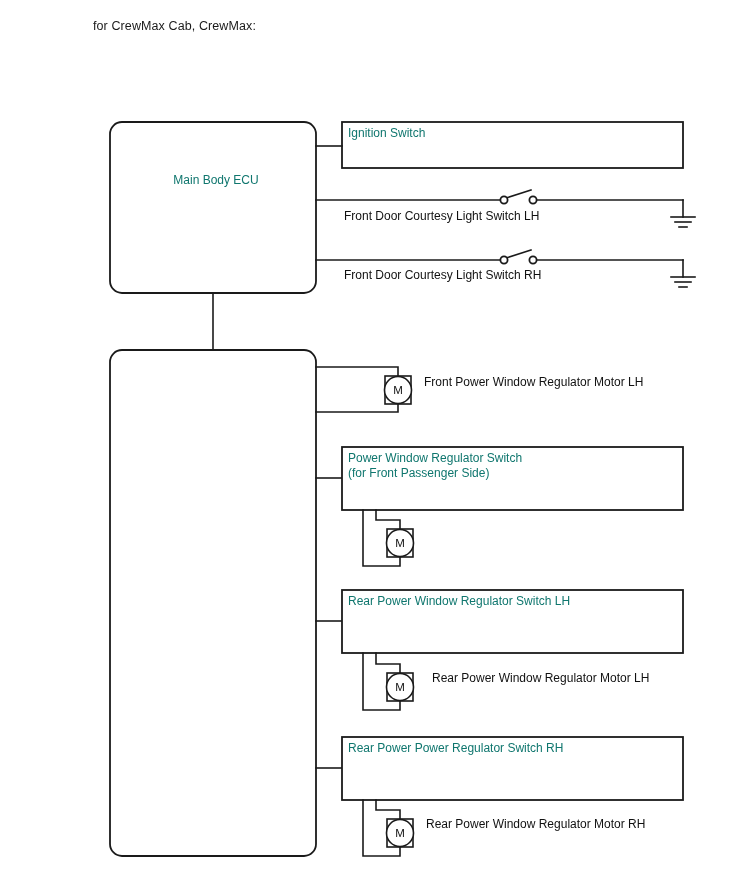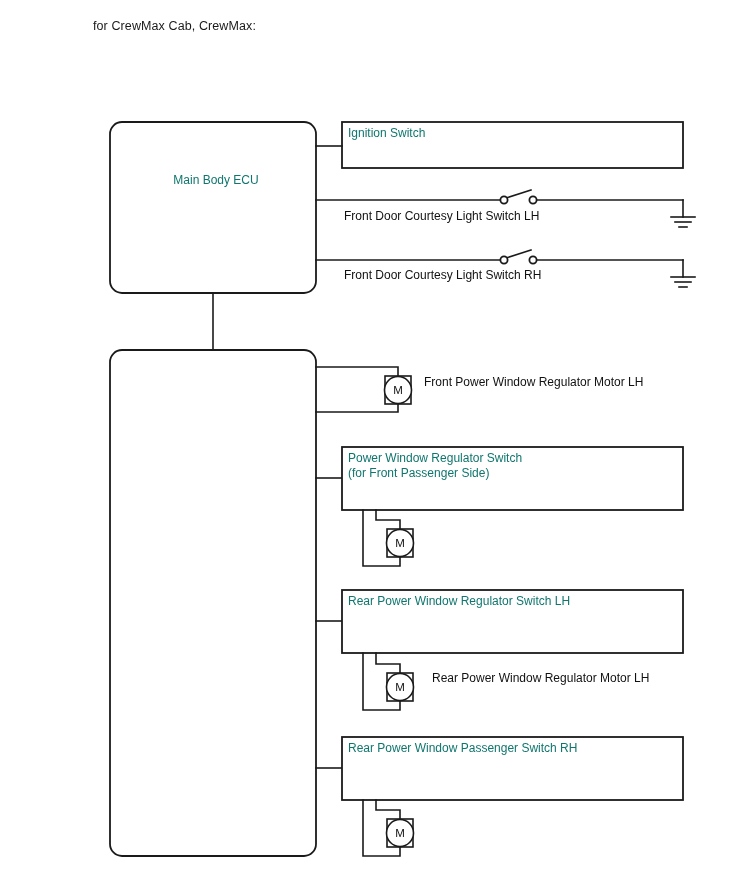--- a/index.html
+++ b/index.html
@@ -155,25 +155,26 @@
   <div class="node-label" style="left:110px; top:173px; width:212px; text-align:center;">Main Body ECU</div>
 
   <div class="node-label" style="left:348px; top:126px;">Ignition Switch</div>
 
 
   <div class="node-label" style="left:348px; top:451px;">Power Window Regulator Switch
 (for Front Passenger Side)</div>
 
   <div class="node-label" style="left:348px; top:594px;text-align:right;">Rear Power Window Regulator Switch LH</div>
 
-  <div class="node-label" style="left:348px; top:741px;">Rear Power Window Passenger Switch RH</div>
+  <div class="node-label" style="left:348px; top:741px;">Rear Power Power Regulator Switch RH</div>
 
   <div class="free-label" style="left:344px; top:209px;">Front Door Courtesy Light Switch LH</div>
 
   <div class="free-label" style="left:344px; top:268px;">Front Door Courtesy Light Switch RH</div>
 
   <div class="free-label" style="left:424px; top:375px;">Front Power Window Regulator Motor LH</div>
 
 
   <div class="free-label" style="left:426px; top:671px;margin-left:6px;">Rear Power Window Regulator Motor LH</div>
 
+  <div class="free-label" style="left:426px; top:817px;">Rear Power Window Regulator Motor RH</div>
 
 </div>
 
 </body></html>

